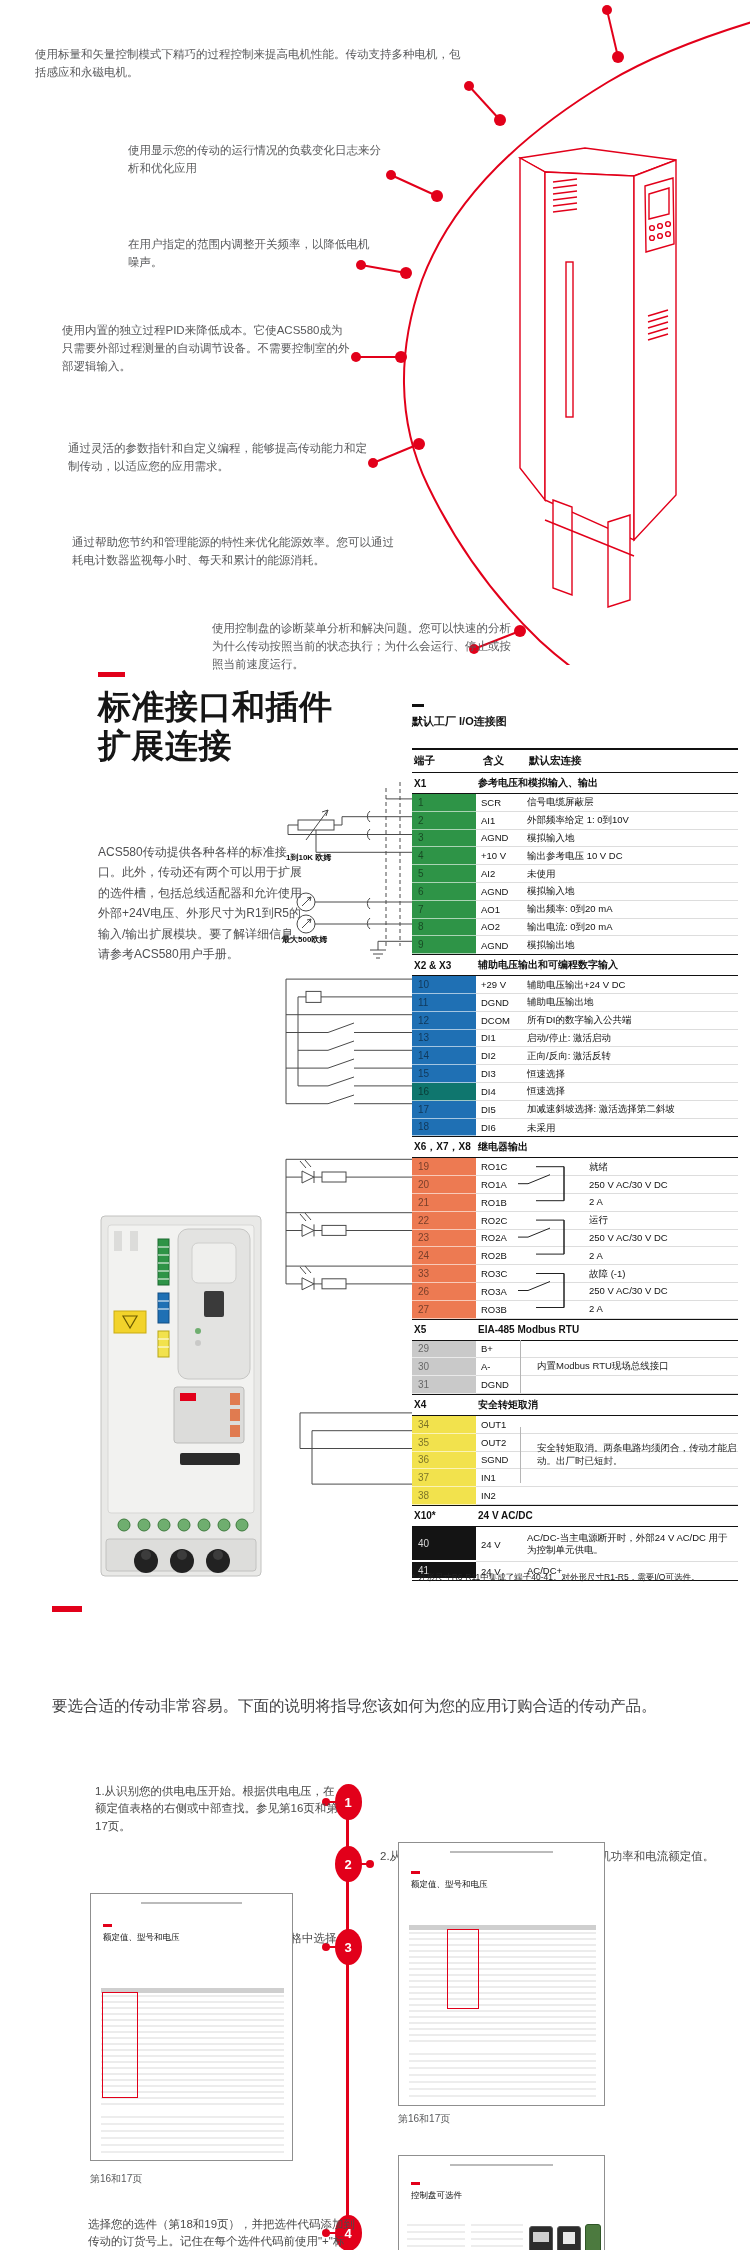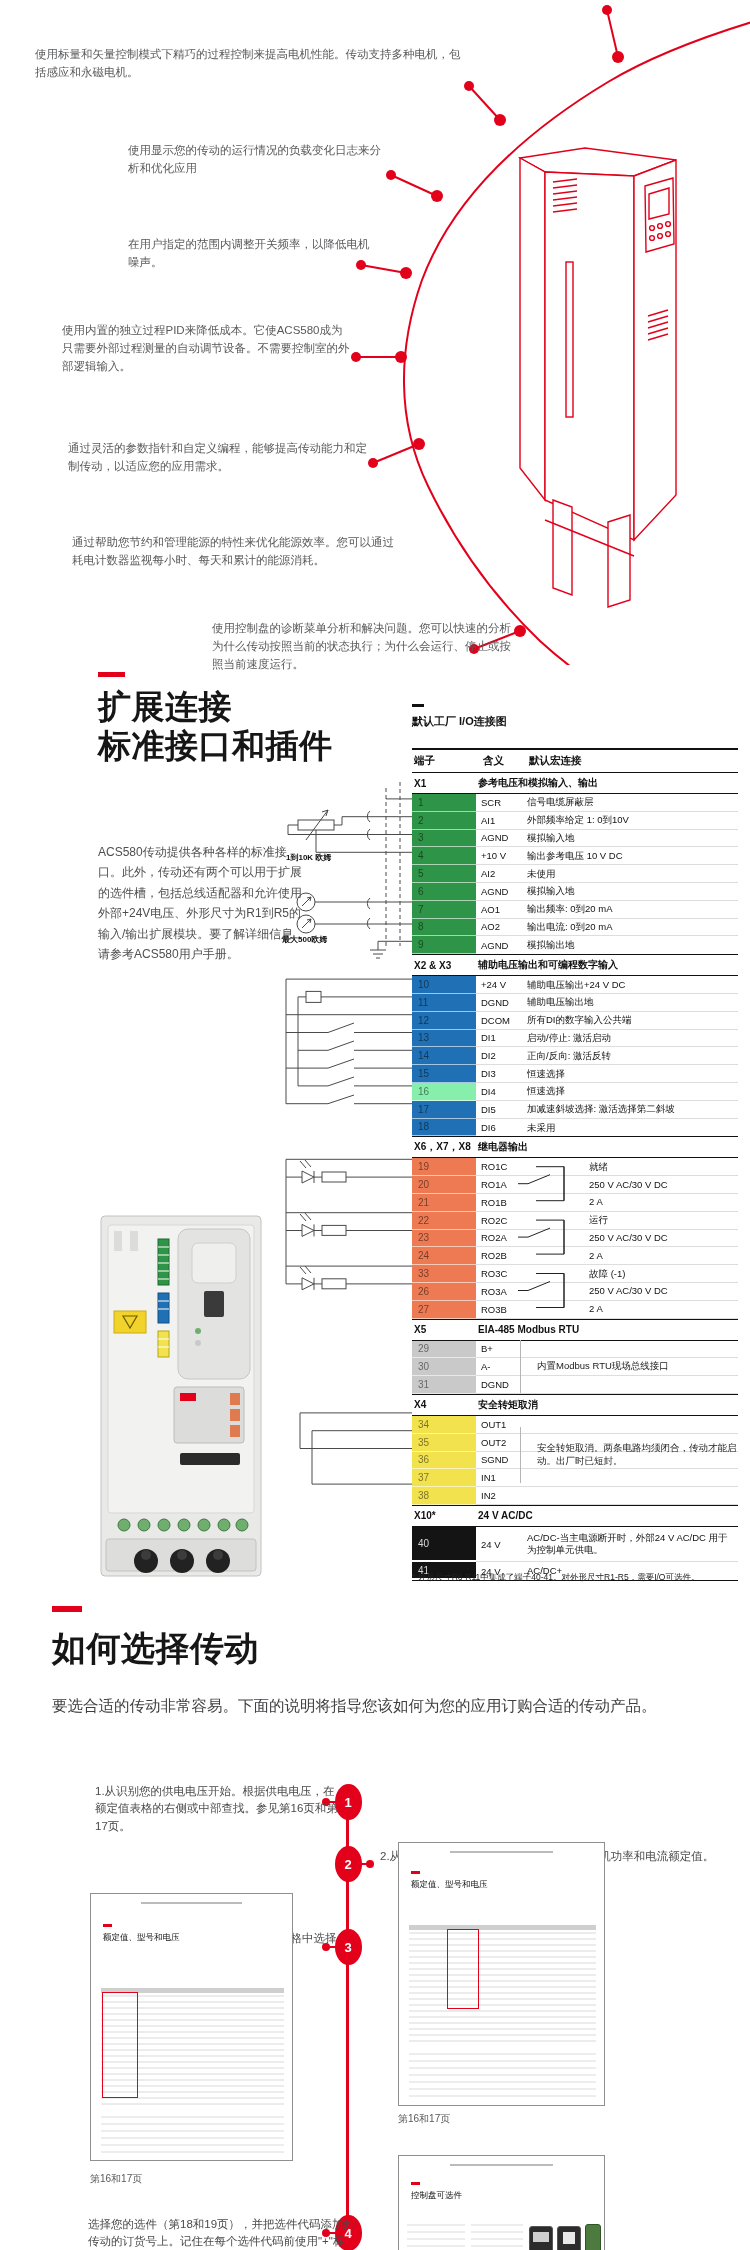--- a/index.html
+++ b/index.html
@@ -132,22 +132,22 @@
       <div class="callout" style="left: 128px; top: 142px; width: 262px;">使用显示您的传动的运行情况的负载变化日志来分析和优化应用</div>
       <div class="callout" style="left: 128px; top: 236px; width: 248px;">在用户指定的范围内调整开关频率，以降低电机噪声。</div>
       <div class="callout" style="left: 62px; top: 322px; width: 288px;">使用内置的独立过程PID来降低成本。它使ACS580成为只需要外部过程测量的自动调节设备。不需要控制室的外部逻辑输入。</div>
       <div class="callout" style="left: 68px; top: 440px; width: 308px;">通过灵活的参数指针和自定义编程，能够提高传动能力和定制传动，以适应您的应用需求。</div>
       <div class="callout" style="left: 72px; top: 534px; width: 330px;">通过帮助您节约和管理能源的特性来优化能源效率。您可以通过耗电计数器监视每小时、每天和累计的能源消耗。</div>
       <div class="callout" style="left: 212px; top: 620px; width: 302px;">使用控制盘的诊断菜单分析和解决问题。您可以快速的分析为什么传动按照当前的状态执行；为什么会运行、停止或按照当前速度运行。</div>
     </div>
 
   <div class="red-dash" style="left:98px;top:672px;width:27px;height:5px;"></div>
   <div class="h1" style="left:98px;top:688px;font-size:33px;line-height:1.18;">
+    <div>标准接口和插件</div>
     <div>扩展连接</div>
-    <div>标准接口和插件</div>
   </div>
   <div class="intro" style="left:98px;top:842px;width:208px;font-size:12px;line-height:1.7;color:#4f4f51;">ACS580传动提供各种各样的标准接口。此外，传动还有两个可以用于扩展的选件槽，包括总线适配器和允许使用外部+24V电压、外形尺寸为R1到R5的输入/输出扩展模块。要了解详细信息，请参考ACS580用户手册。</div>
 
   <div class="blk-dash" style="left:412px;top:704px;width:12px;height:3px;"></div>
   <div class="abs" style="left:412px;top:714px;font-size:11px;font-weight:bold;">默认工厂 I/O连接图</div>
 
   <svg class="abs" style="left:278px;top:748px" width="134" height="832" viewBox="0 0 134 832">
     <g stroke="#4a4a4a" stroke-width="1" fill="none">
 
       <line x1="108" y1="40" x2="108" y2="198" stroke-dasharray="4 3"></line>
@@ -296,21 +296,21 @@
           </div>
         </div>
         <div class="sec">
           <div class="sec-head">
             <span class="s-id">X2 &amp; X3</span>
             <span>辅助电压输出和可编程数字输入</span>
           </div>
           <div class="t-row">
             <div class="t-cell" style="background: rgb(31, 112, 180);">10</div>
             <div class="rest">
-              <div class="c-cell">+24 V</div>
+              <div class="c-cell">+29 V</div>
               <div class="d-cell">辅助电压输出+24 V DC</div>
             </div>
           </div>
           <div class="t-row">
             <div class="t-cell" style="background: rgb(31, 112, 180);">11</div>
             <div class="rest">
               <div class="c-cell">DGND</div>
               <div class="d-cell">辅助电压输出地</div>
             </div>
           </div>
@@ -336,21 +336,21 @@
             </div>
           </div>
           <div class="t-row">
             <div class="t-cell" style="background: rgb(31, 112, 180);">15</div>
             <div class="rest">
               <div class="c-cell">DI3</div>
               <div class="d-cell">恒速选择</div>
             </div>
           </div>
           <div class="t-row">
-            <div class="t-cell" style="background: #86efac;">16</div>
+            <div class="t-cell" style="background: #0f766e;">16</div>
             <div class="rest">
               <div class="c-cell">DI4</div>
               <div class="d-cell">恒速选择</div>
             </div>
           </div>
           <div class="t-row">
             <div class="t-cell" style="background: rgb(31, 112, 180);">17</div>
             <div class="rest">
               <div class="c-cell">DI5</div>
               <div class="d-cell">加减速斜坡选择: 激活选择第二斜坡</div>
@@ -566,21 +566,20 @@
     <rect x="6" y="324" width="150" height="32" rx="3" fill="#dddddb" stroke="#c2c2c0"></rect>
     <circle cx="46" cy="346" r="12" fill="#222"></circle>
       <circle cx="82" cy="346" r="12" fill="#222"></circle>
       <circle cx="118" cy="346" r="12" fill="#222"></circle>
     <circle cx="46" cy="340" r="5" fill="#3c3c3c"></circle>
       <circle cx="82" cy="340" r="5" fill="#3c3c3c"></circle>
       <circle cx="118" cy="340" r="5" fill="#3c3c3c"></circle>
   </svg>
 
   <div class="red-dash" style="left:52px;top:1606px;width:30px;height:6px;"></div>
-  <div class="h1" style="left:52px;top:1626px;font-size:34px;">如何选择传动</div>
   <div class="intro" style="left:52px;top:1696px;width:680px;font-size:15.5px;color:#3f3f41;">要选合适的传动非常容易。下面的说明将指导您该如何为您的应用订购合适的传动产品。</div>
 
   <div class="step-line" style="left:346px;top:1802px;height:448px;"></div>
   <div id="step-layer">
       <div class="step-circle" style="left: 334.5px; top: 1784px;">1</div>
       <div class="step-dot" style="left: 322px; top: 1798px;"></div>
       <div class="step-tick" style="left: 328px; top: 1801px; width: 10px;"></div>
       <div class="step-text" style="left: 95px; top: 1783px; width: 245px;">1.从识别您的供电电压开始。根据供电电压，在额定值表格的右侧或中部查找。参见第16页和第17页。</div>
       <div class="step-circle" style="left: 334.5px; top: 1846px;">2</div>
       <div class="step-dot" style="left: 366px; top: 1860px;"></div>

